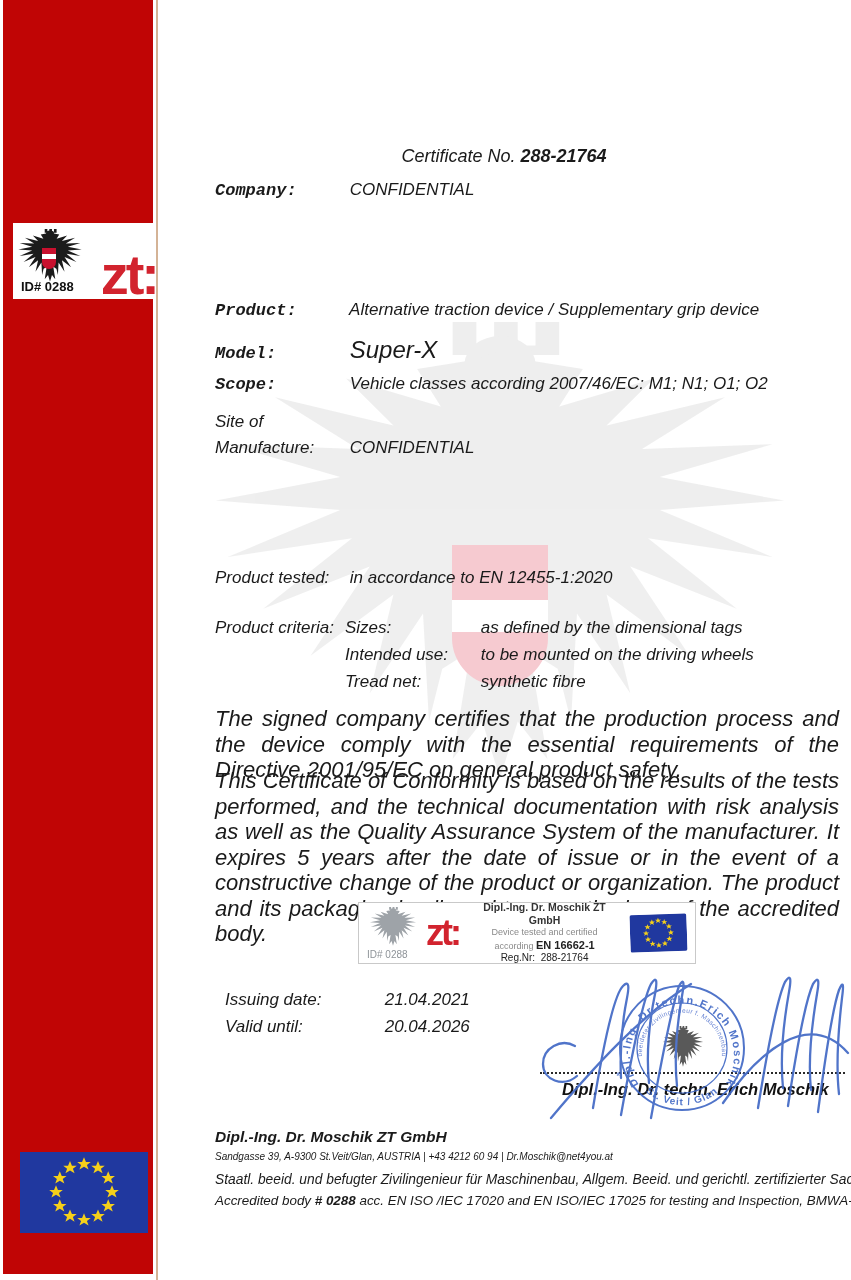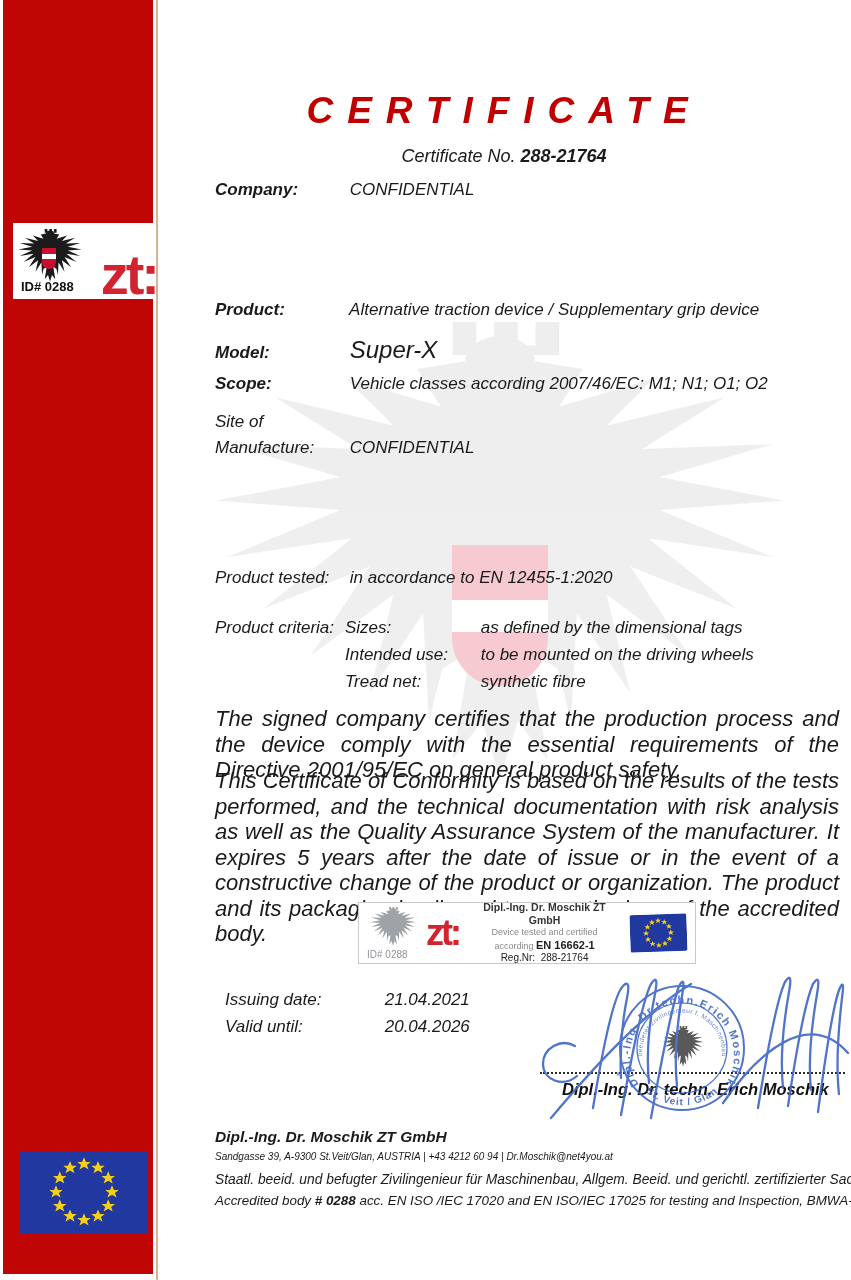--- a/index.html
+++ b/index.html
@@ -30,21 +30,21 @@
 
   
   .title{left:157px;top:90px;width:694px;text-align:center;font-size:37px;font-weight:bold;
          font-style:italic;letter-spacing:14px;color:var(--title_red,#C00000);}
   .cert-no{left:157px;top:146px;width:694px;text-align:center;font-size:18px;font-style:italic;}
   .cert-no b{font-weight:bold;}
 
   
   .row{left:215px;width:632px;font-size:17px;font-style:italic;white-space:nowrap;}
   .row .lbl{display:inline-block;width:130px;}
-  .bold{font-weight:bold;}
+  .bold{font-weight:bold;font-family:Liberation Mono, monospace;}
   .row-model .val{font-size:24px;font-weight:normal;}
   .sub-lbl{display:inline-block;width:131px;}
   .crit-row{left:345px;width:502px;font-size:17px;font-style:italic;white-space:nowrap;}
 
   .para{left:215px;width:624px;font-size:22px;font-style:italic;line-height:25.5px;
         text-align:justify;}
 
   
   .badge{left:358px;top:902px;width:338px;height:62px;background:#fff;border:1px solid #C9C9C9;
          display:flex;align-items:center;gap:8px;padding:0 8px;box-sizing:border-box;}
@@ -119,21 +119,20 @@
       </svg>
     <div class="abs logo-shield">
       <div style="height:6px;background:#C8102E"></div>
       <div style="height:5px;background:#fff"></div>
       <div style="height:10px;background:#C8102E;border-radius:0 0 7px 7px"></div>
     </div>
     <div class="abs logo-id">ID# 0288</div>
     <div class="abs logo-zt zt">zt:</div>
   </div>
 
-  <div class="abs title">CERTIFICATE</div>
   <div class="abs cert-no">
     <span>Certificate No. </span><b>288-21764</b>
   </div>
 
   <div class="abs row" style="top:180px">
     <span class="lbl bold">Company:</span>
     <span class="val">CONFIDENTIAL</span>
   </div>
   <div class="abs row" style="top:300px">
     <span class="lbl bold">Product:</span>

